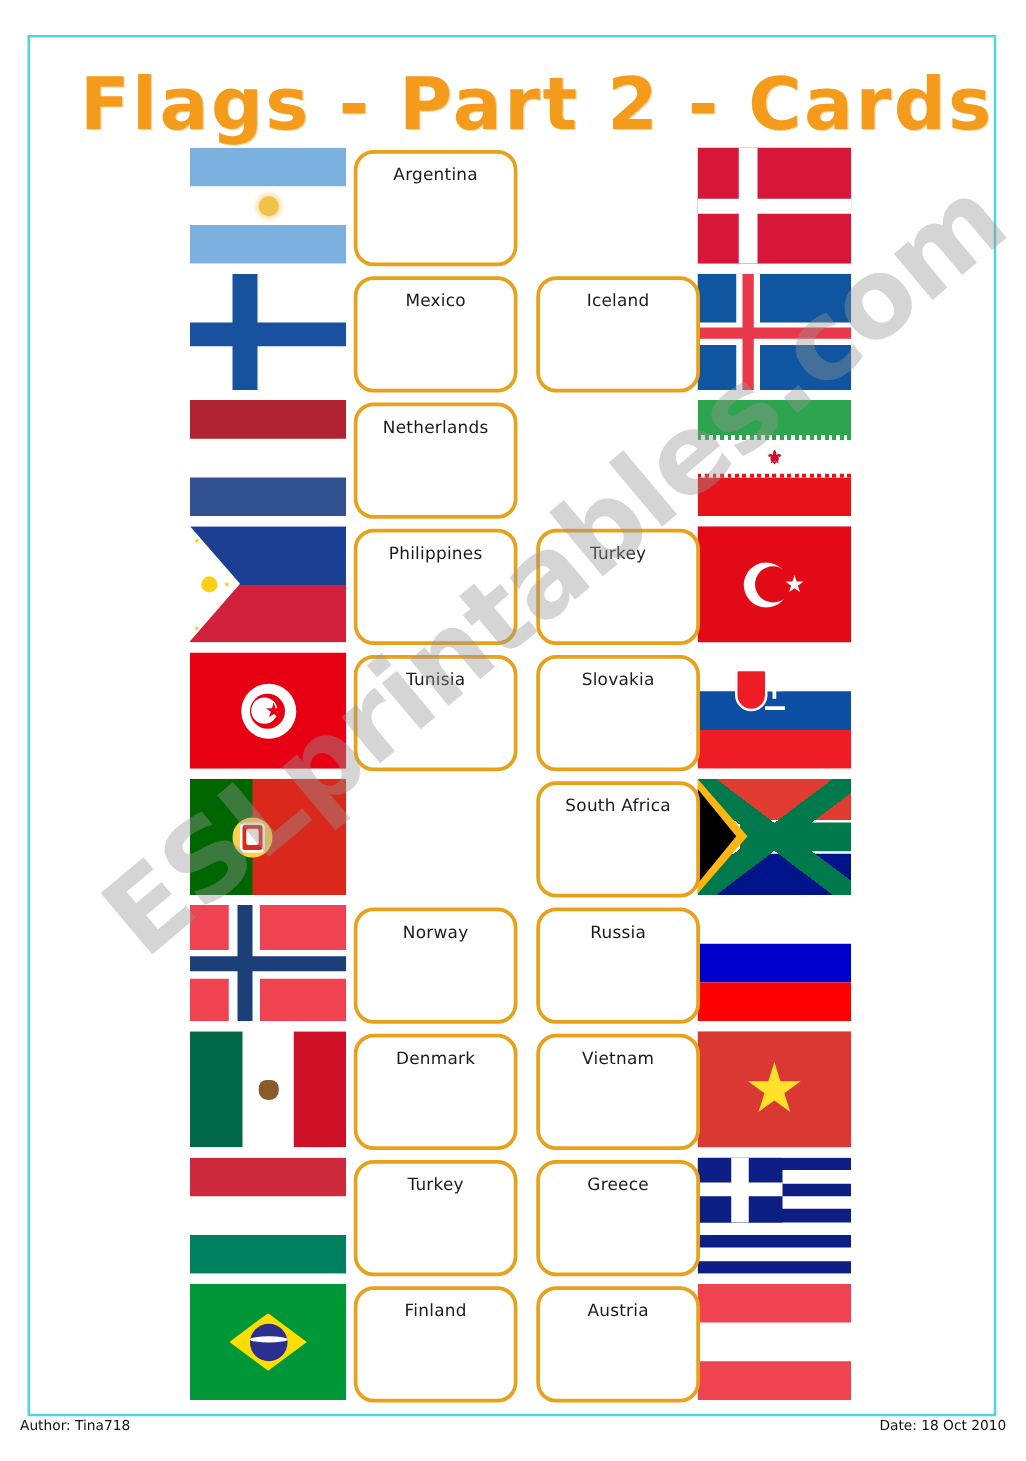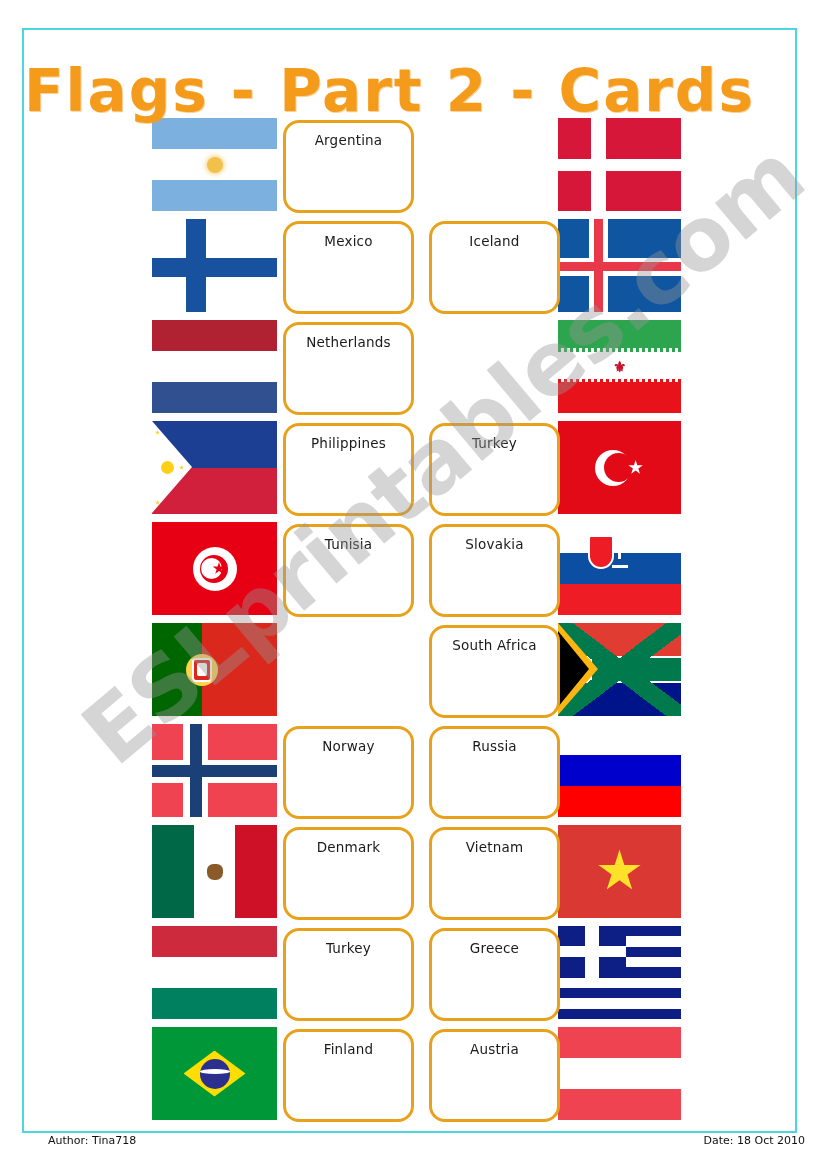--- a/index.html
+++ b/index.html
@@ -43,23 +43,23 @@
     transform-origin: 50% 50%;
     pointer-events: none;
     white-space: nowrap;
     z-index: 40;
   }
 
   
   #title {
     position: absolute;
     left: 24px;
-    top: 60px;
+    top: 52px;
     width: 771px;
-    text-align: left;
+    text-align: right;
     font-family: "DejaVu Sans", sans-serif;
     font-weight: bold;
     font-size: 58px;
     line-height: 62px;
     color: #F59B1C;
     letter-spacing: 2px;
     text-shadow: 1px 1px 0 rgba(245,155,28,0.45);
     z-index: 20;
   }
 
@@ -121,21 +121,21 @@
 
   
   .footer-text {
     position: absolute;
     bottom: 22px;
     font-family: "DejaVu Sans", sans-serif;
     font-size: 11px;
     color: #101010;
     z-index: 30;
   }
-  #footer-author { left: 16px; margin-left: 32px; }
+  #footer-author { left: 16px; }
   #footer-date   { right: 16px; }
 
   
 
   
   .hband { position:absolute; left:0; width:100%; }
 
   
   .f-argentina { background:#ffffff; }
   .f-argentina .b1 { top:0;     height:33.33%; background:#7CB1DF; }

